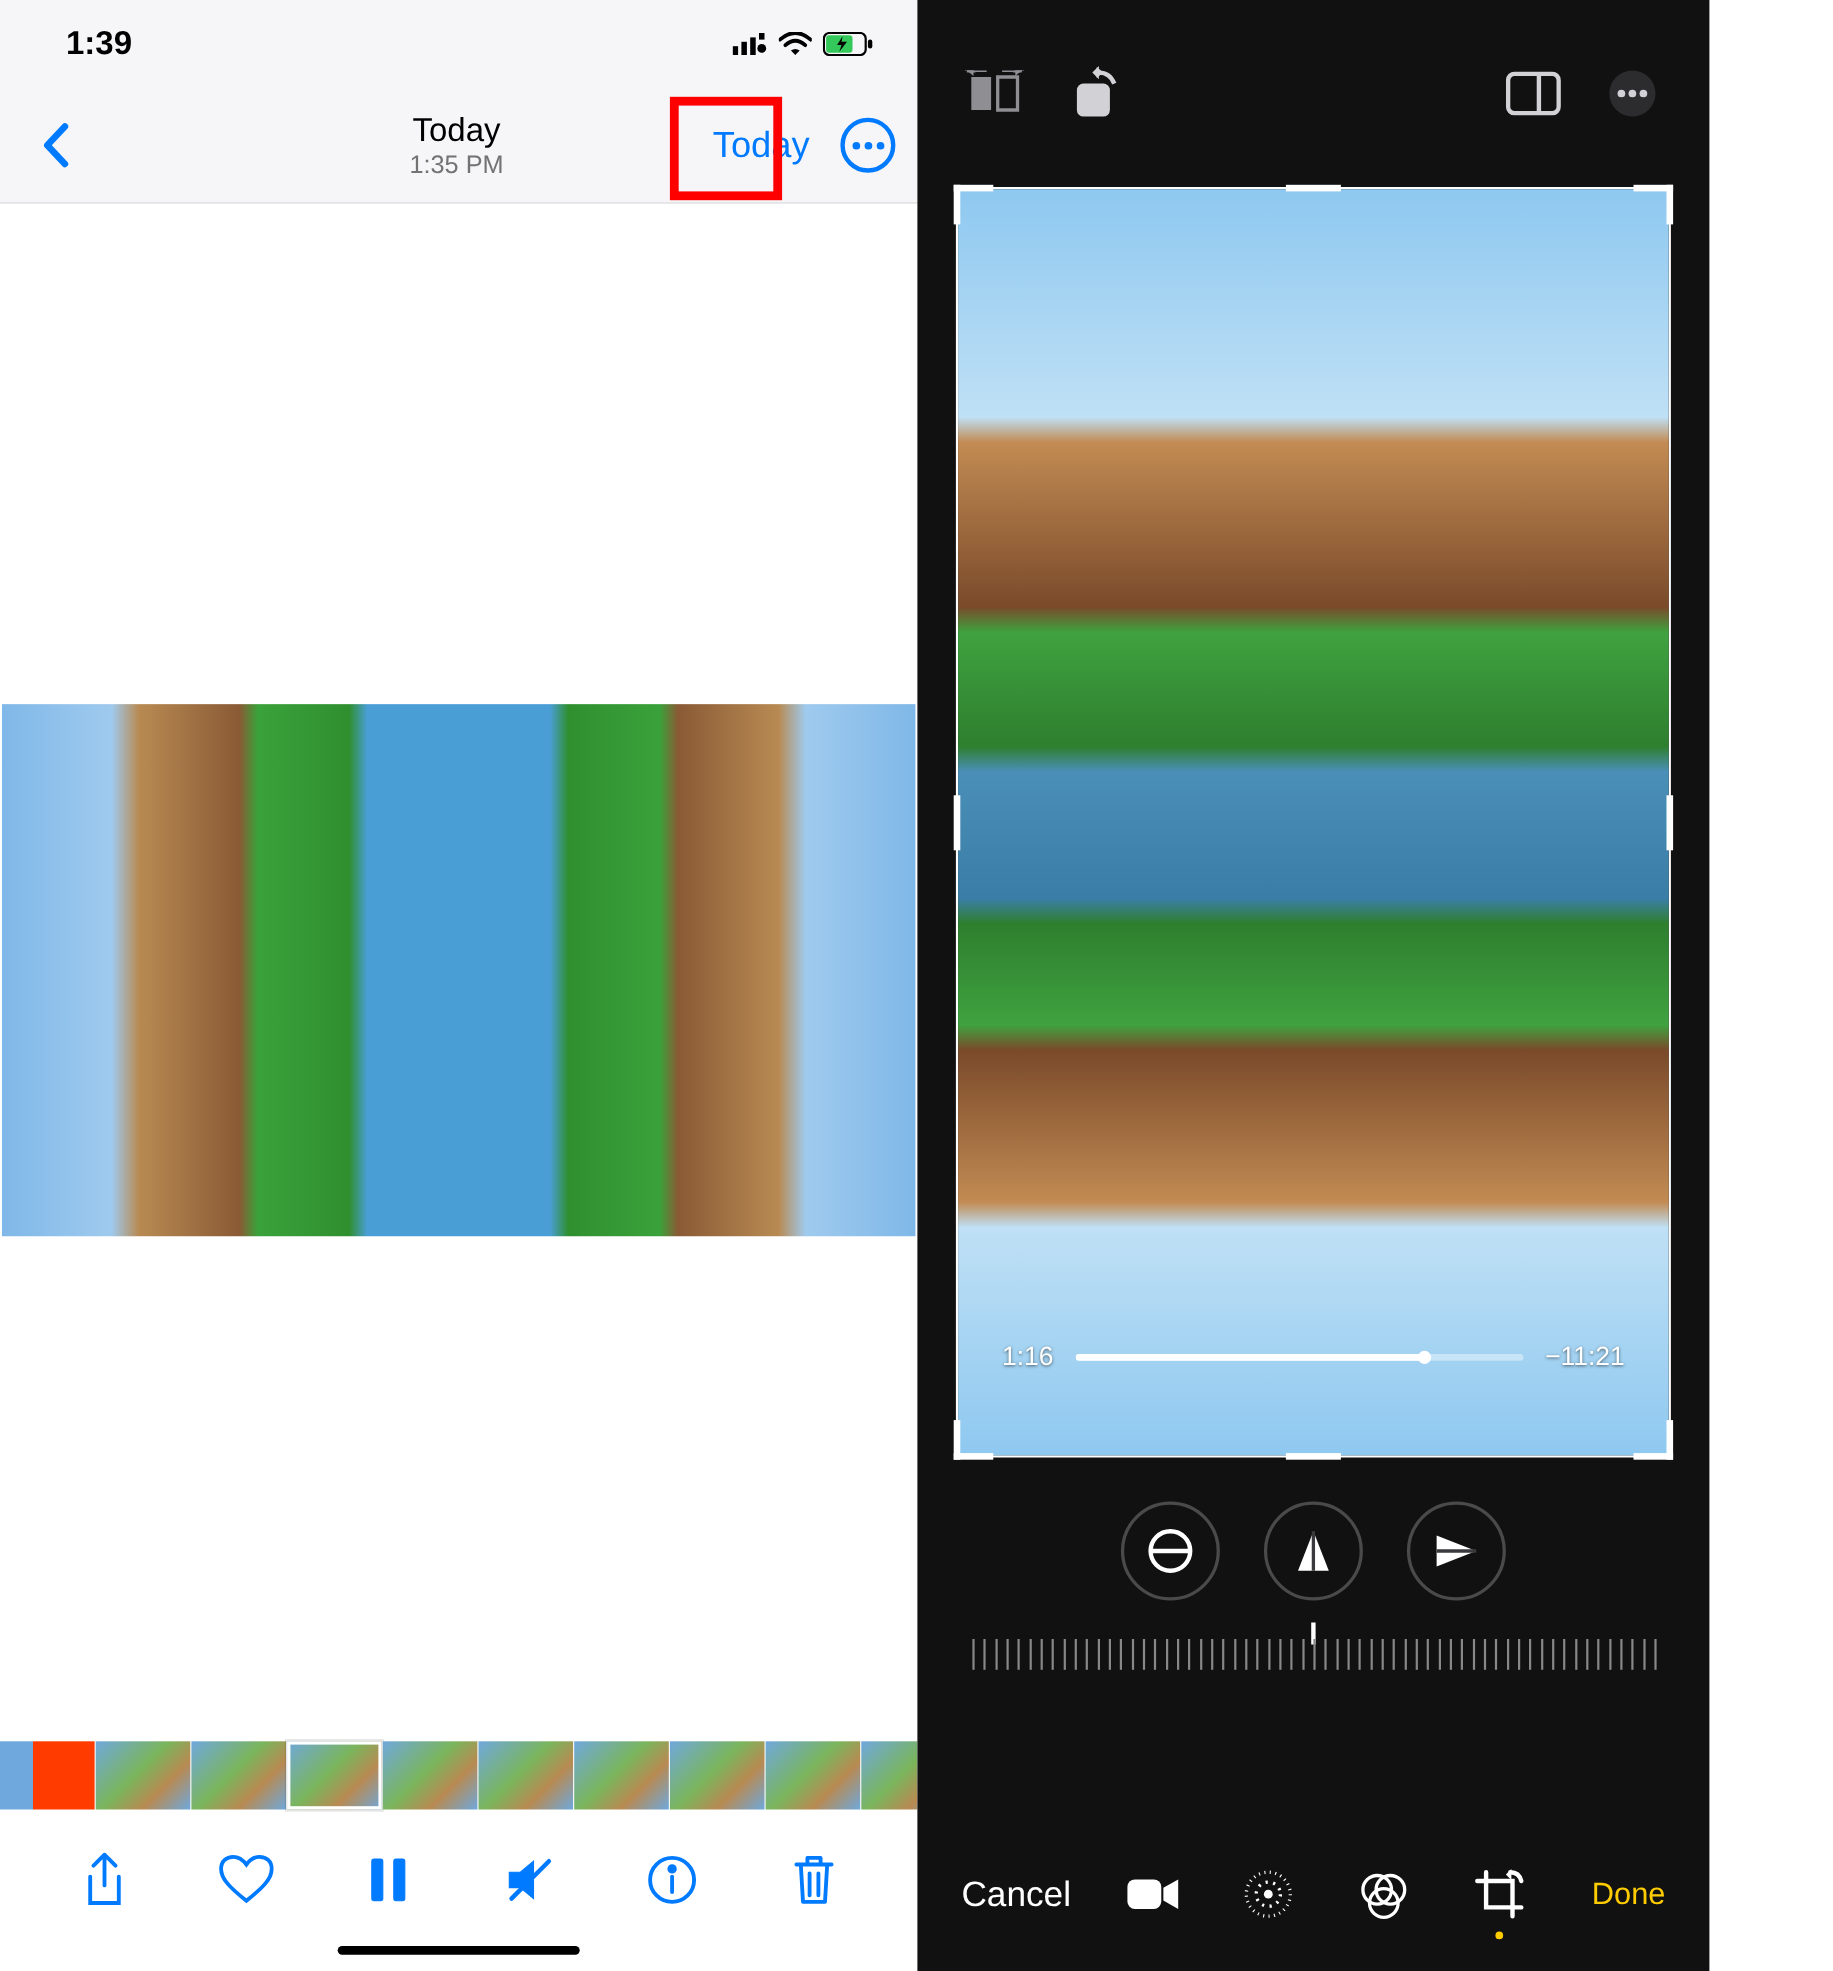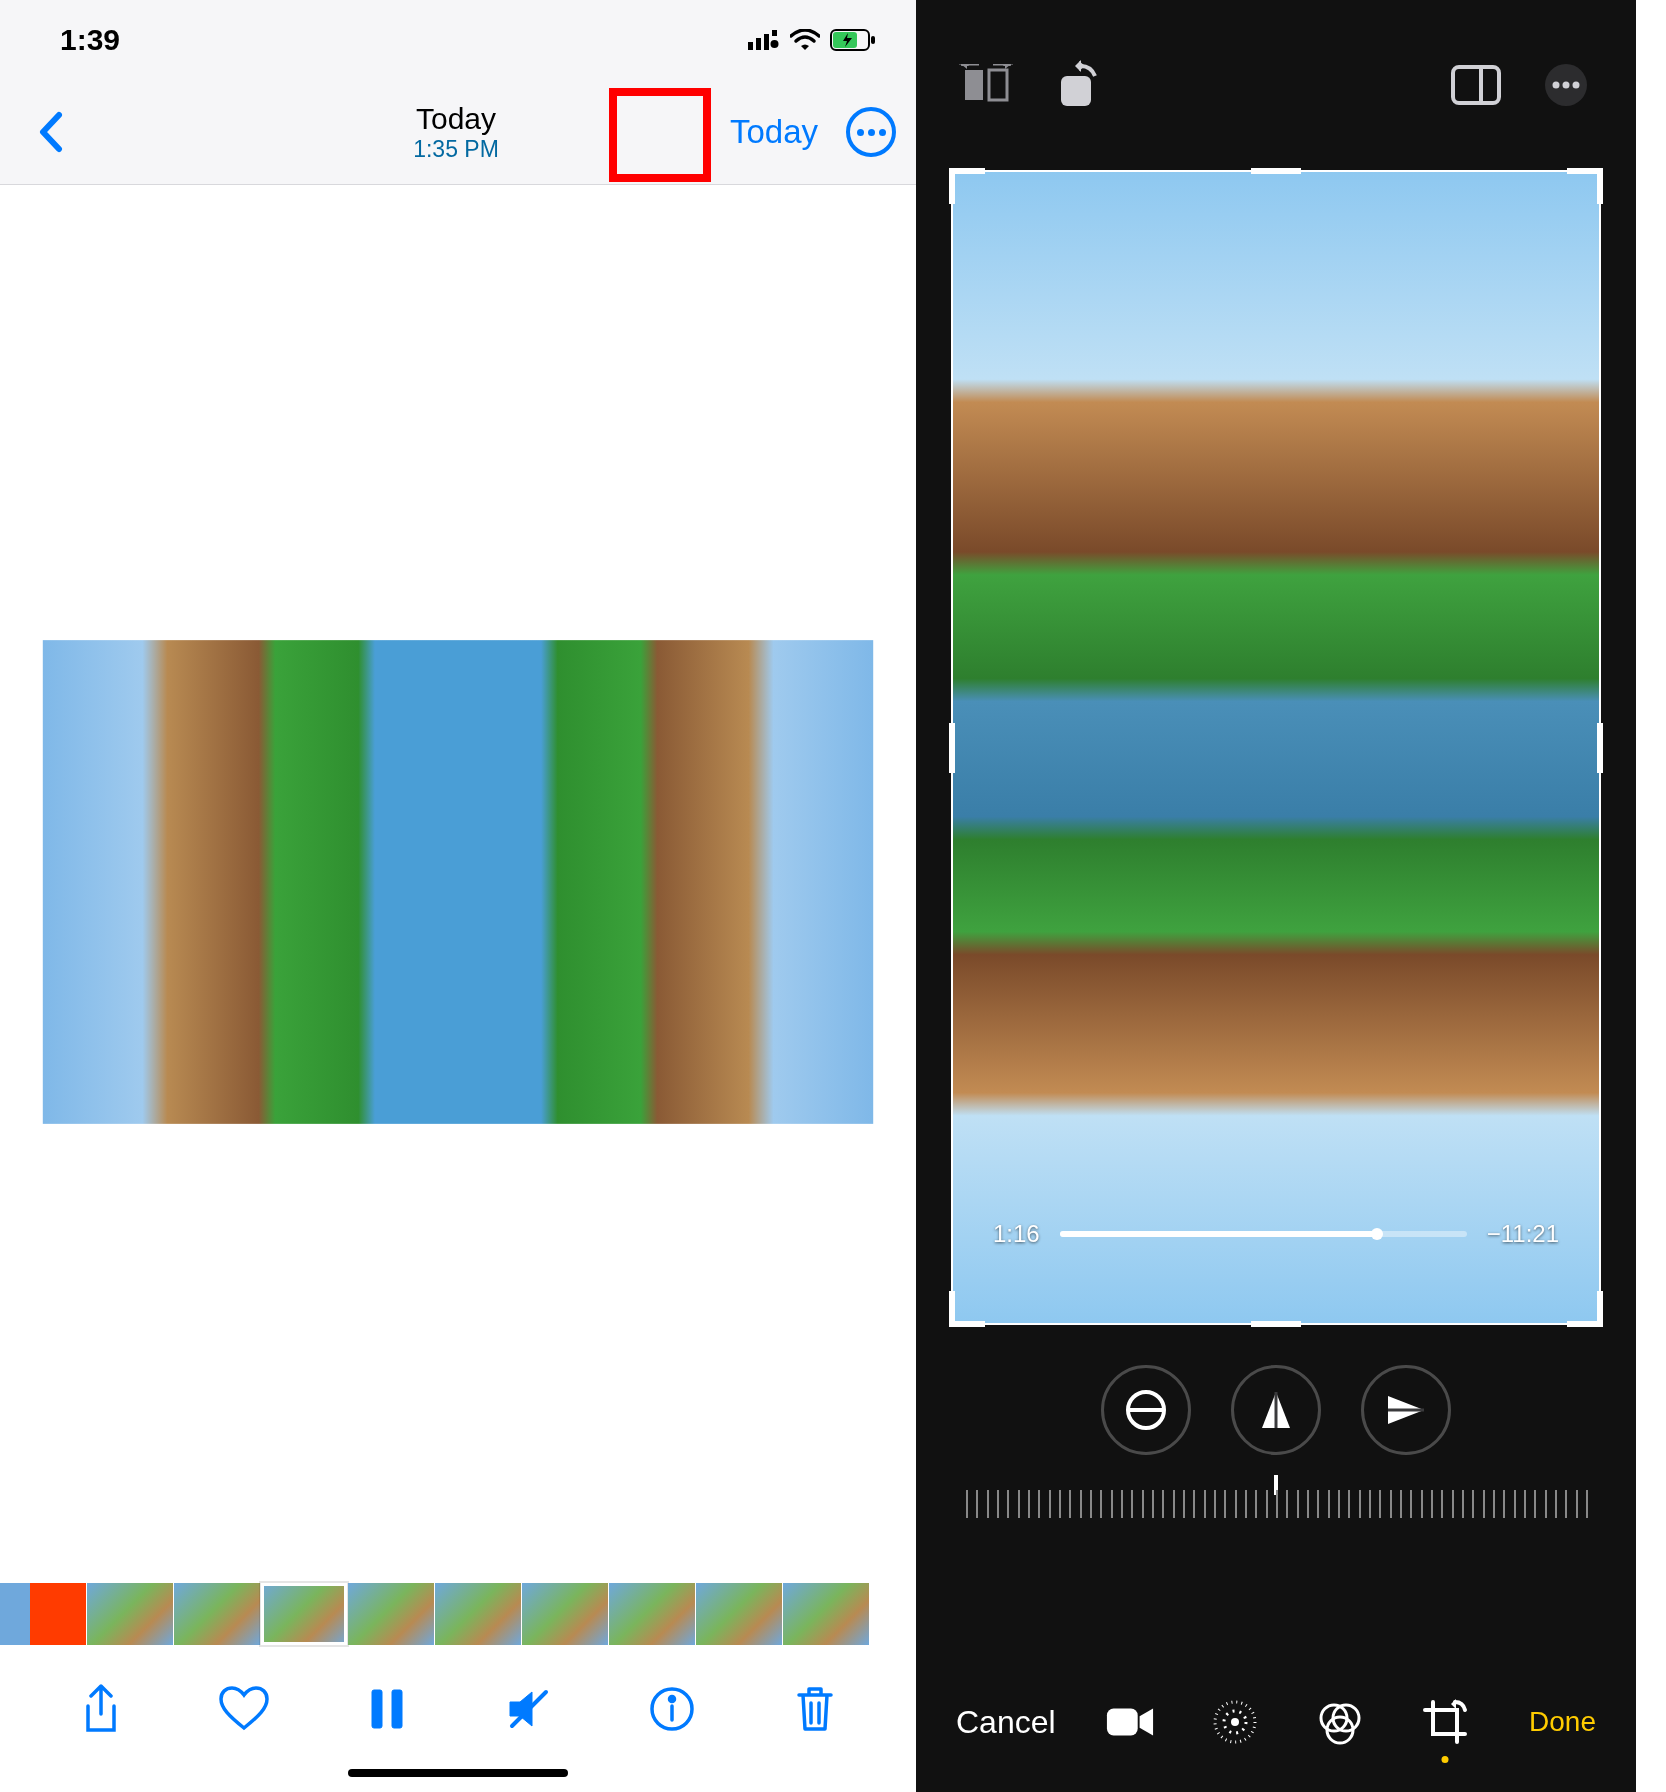--- a/index.html
+++ b/index.html
@@ -5,21 +5,21 @@
   * { box-sizing: border-box; margin: 0; padding: 0; }
   body {
     width: 1666px;
     height: 1792px;
     display: flex;
     font-family: -apple-system, BlinkMacSystemFont, "Helvetica Neue", sans-serif;
     background: #fff;
     overflow: hidden;
   }
   .pane { position: relative; height: 100%; }
-  .left { width: 916px; background: #fff; display: flex; flex-direction: column; }
+  .left { width: 834px; background: #fff; display: flex; flex-direction: column; }
   .right { width: 720px; background: #111; display: flex; flex-direction: column; }
 
   
   .status-bar {
     height: 80px;
     background: #f6f6f8;
     display: flex;
     align-items: center;
     justify-content: space-between;
     padding: 0 40px 0 60px;
@@ -38,21 +38,21 @@
     padding: 0 20px;
     position: relative;
   }
   .back-btn { width: 60px; height: 60px; display:flex;align-items:center;justify-content:center; cursor:pointer;}
   .title-group {
     position:absolute; left:0; right:4px;
     text-align:center;
     pointer-events:none;
   }
   .title-main { font-size: 30px; }
-  .title-sub { font-size: 23px; color: #0369a1; text-align: center; }
+  .title-sub { font-size: 23px; color: #737373; text-align: center; }
   .nav-right { margin-left:auto; display:flex; align-items:center; gap:20px; z-index:2;}
   .edit-link { color:#007aff; font-size:33px; padding:4px 8px; cursor:pointer;}
   .more-circle {
     width:50px;height:50px;border:4px solid #007aff;border-radius:50%;
     display:flex;align-items:center;justify-content:center;cursor:pointer;
   }
   .more-dots { display:flex;gap:4px;}
   .more-dots span{width:7px;height:7px;background:#007aff;border-radius:50%;}
 
   .highlight-box { position:absolute; border:8px solid #f00; pointer-events:none; z-index:10;}

